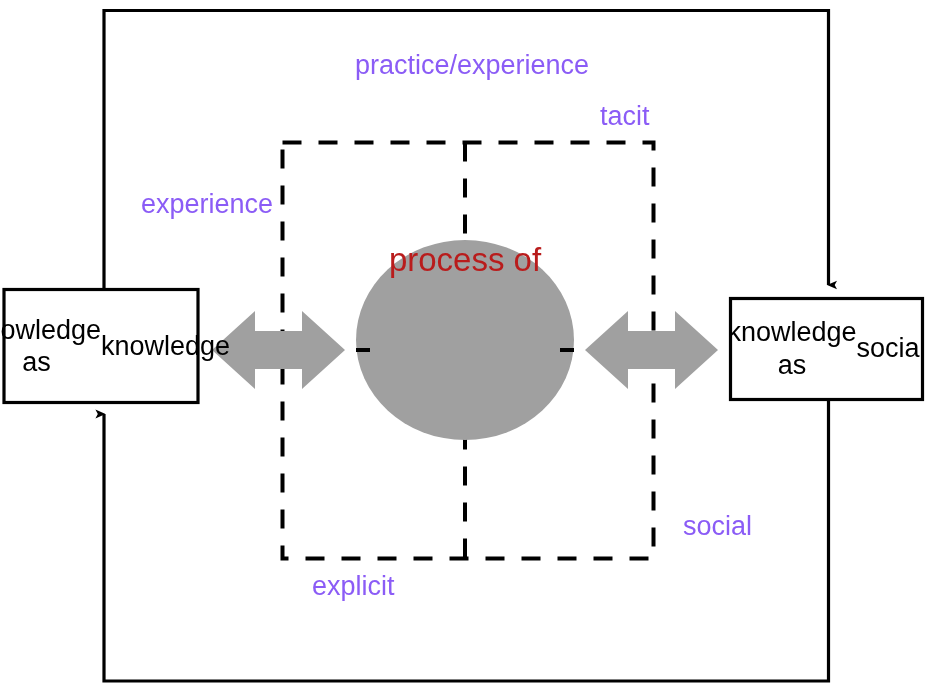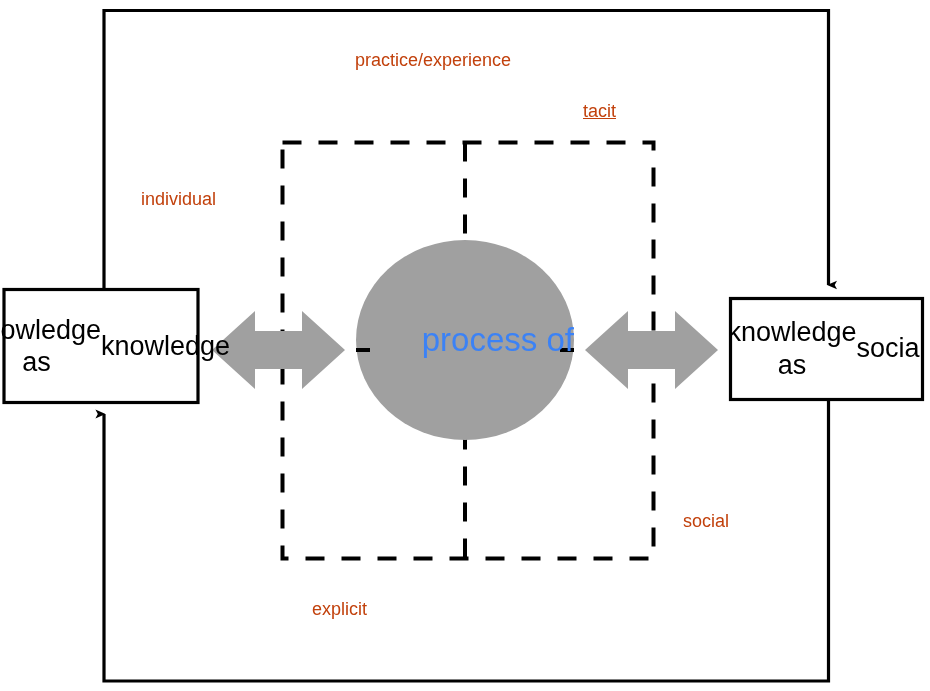--- a/index.html
+++ b/index.html
@@ -20,22 +20,22 @@
   #diagram-svg {
     position: absolute;
     left: 0;
     top: 0;
     width: 930px;
     height: 691px;
   }
   .lbl {
     position: absolute;
     font-family: "Liberation Sans", sans-serif;
-    font-size: 18px;
-    color: #c2410c;
+    font-size: 27px;
+    color: #8b5cf6;
     white-space: nowrap;
     line-height: 1.12;
     text-align: left;
   }
   .box-label {
     position: absolute;
     font-family: "Liberation Sans", sans-serif;
     font-size: 27px;
     color: #000000;
     text-align: center;
@@ -44,34 +44,34 @@
     flex-direction: row;
     align-items: center;
     justify-content: center;
   }
   .box-label span { display: block; }
   #box-left-label  { left: 3px;   top: 288px; width: 196px; height: 116px; }
   #box-right-label { left: 729px; top: 297px; width: 195px; height: 103px; }
   #circle-label {
     position: absolute;
     left: 356px; top: 240px; width: 218px; height: 200px;
-    display: flex; flex-direction: column;
-    align-items: flex-end; justify-content: center;
+    display: flex; 
+    align-items: flex-start; justify-content: center;
     font-family: "Liberation Sans", sans-serif;
     font-size: 33px;
-    color: #3b82f6;
+    color: #b91c1c;
     line-height: 1.22;
     text-align: center;
   }
   #circle-label span { display: block; }
   #lbl-practice   { left: 355px; top: 50px;  }
-  #lbl-tacit      { left: 583px; top: 101px; text-decoration: underline; }
+  #lbl-tacit      { left: 600px; top: 101px; }
   #lbl-individual { left: 141px; top: 189px; }
   #lbl-social     { left: 683px; top: 487px; margin-top: 24px; }
-  #lbl-explicit   { left: 312px; top: 599px; }
+  #lbl-explicit   { left: 312px; top: 571px; }
 </style>
 </head>
 <body>
 
 <div id="canvas">
 
   <svg id="diagram-svg" viewBox="0 0 930 691">
     <defs>
       <marker id="arrowhead-down" markerWidth="10" markerHeight="10" refX="5" refY="8.6" orient="auto" markerUnits="userSpaceOnUse">
         <path d="M 5 10 L 0.6 0 L 5 2.4 L 9.4 0 Z" fill="#000000"></path>
@@ -120,19 +120,19 @@
 
   <div id="box-right-label" class="box-label">
     <span>knowledge as</span>
     <span>social</span>
   </div>
 
   <div class="lbl" id="lbl-practice">practice/experience</div>
 
   <div class="lbl" id="lbl-tacit">tacit</div>
 
-  <div class="lbl" id="lbl-individual">individual</div>
+  <div class="lbl" id="lbl-individual">experience</div>
 
   <div class="lbl" id="lbl-social">social</div>
 
   <div class="lbl" id="lbl-explicit">explicit</div>
 
 </div>
 
 </body></html>

